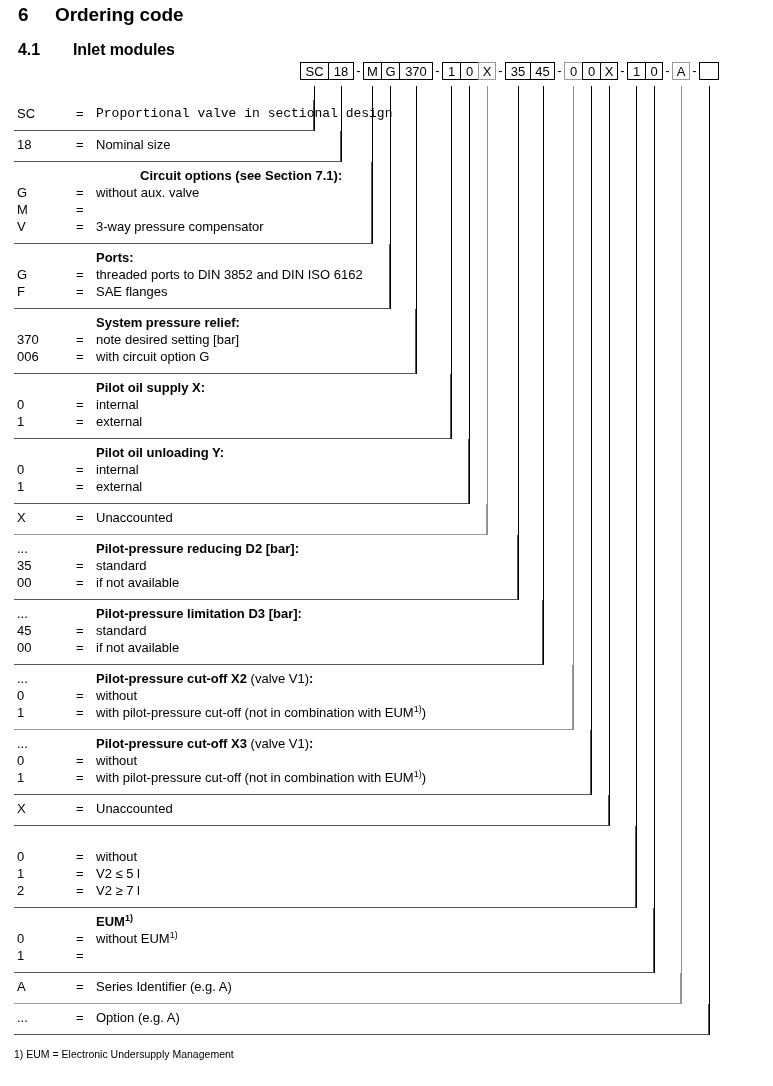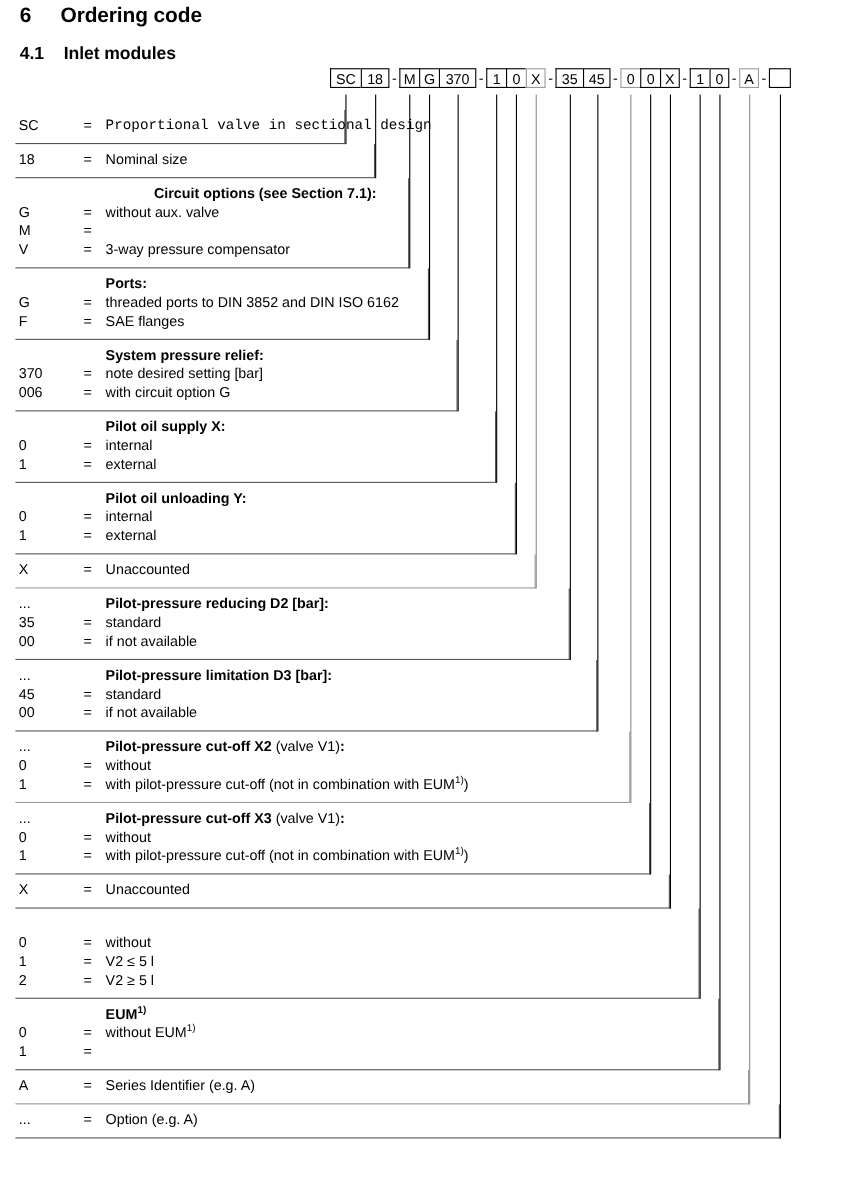--- a/index.html
+++ b/index.html
@@ -14,21 +14,21 @@
     -webkit-font-smoothing:antialiased;
   }
 
   
   .hd{position:absolute;left:0;width:100%;}
   .h1{top:4px;font-size:19px;font-weight:bold;letter-spacing:-0.1px;}
   .h2{top:41px;font-size:16px;font-weight:bold;letter-spacing:-0.1px;}
   .h-num{position:absolute;left:18px;}
   .h-txt{position:absolute;}
   .h1 .h-txt{left:55px;}
-  .h2 .h-txt{left:58px;}
+  .h2 .h-txt{left:73px;}
 
   
   #code-string{
     position:absolute;
     left:300px;top:62px;
     height:20px;
     display:flex;align-items:flex-start;
     font-size:13px;
   }
   .cbox{
@@ -270,21 +270,21 @@
     <div class="vline" style="left: 609px; top: 86px; height: 740px;"></div>
     <div class="row" style="top: 826px; height: 82px; width: 622px;">
       <div class="key" style="top: 23px;">0</div>
       <div class="eq" style="top: 23px;">=</div>
       <div class="val" style="top: 23px;">without</div>
       <div class="key" style="top: 40px;">1</div>
       <div class="eq" style="top: 40px;">=</div>
       <div class="val" style="top: 40px;">V2 ≤ 5 l</div>
       <div class="key" style="top: 57px;">2</div>
       <div class="eq" style="top: 57px;">=</div>
-      <div class="val" style="top: 57px;">V2 ≥ 5 l</div>
+      <div class="val" style="top: 57px;">V2 ≥ 7 l</div>
     </div>
     <div class="vline" style="left: 636px; top: 86px; height: 822px;"></div>
     <div class="row" style="top: 908px; height: 65px; width: 640px;">
       <div class="cap" style="top: 6px;">EUM<sup>1)</sup></div>
       <div class="key" style="top: 23px;">0</div>
       <div class="eq" style="top: 23px;">=</div>
       <div class="val" style="top: 23px;">without EUM<sup>1)</sup></div>
       <div class="key" style="top: 40px;">1</div>
       <div class="eq" style="top: 40px;">=</div>
     </div>
@@ -297,13 +297,14 @@
     <div class="vline grey" style="left: 681px; top: 86px; height: 918px;"></div>
     <div class="row" style="top: 1004px; height: 31px; width: 695px;">
       <div class="key" style="top: 6px;">...</div>
       <div class="eq" style="top: 6px;">=</div>
       <div class="val" style="top: 6px;">Option <span class="light">(e.g. A)</span></div>
     </div>
     <div class="vline" style="left: 709px; top: 86px; height: 949px;"></div>
   </div>
 
 <div id="footnote">
+  <div class="fn1">1) EUM = Electronic Undersupply Management</div>
 </div>
 
 </body></html>

